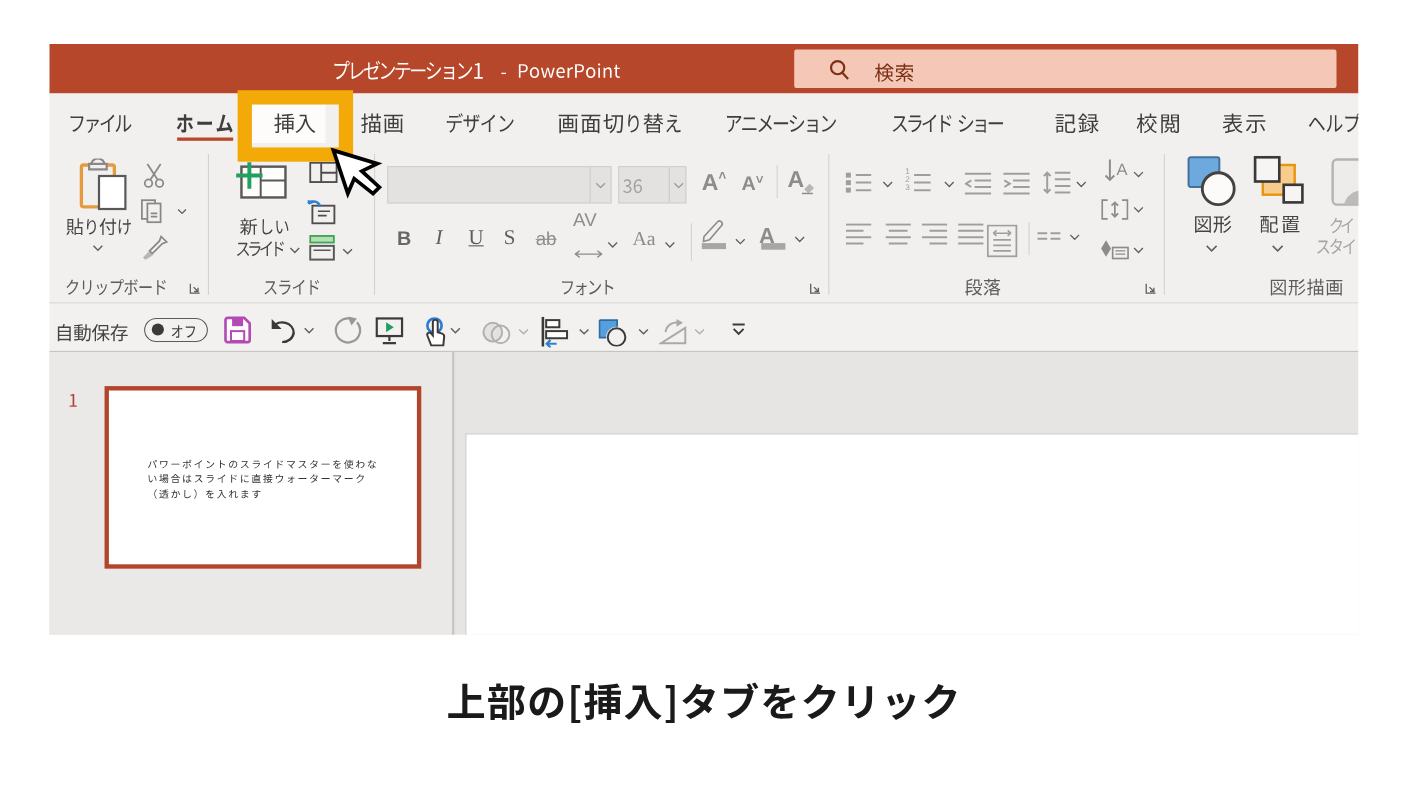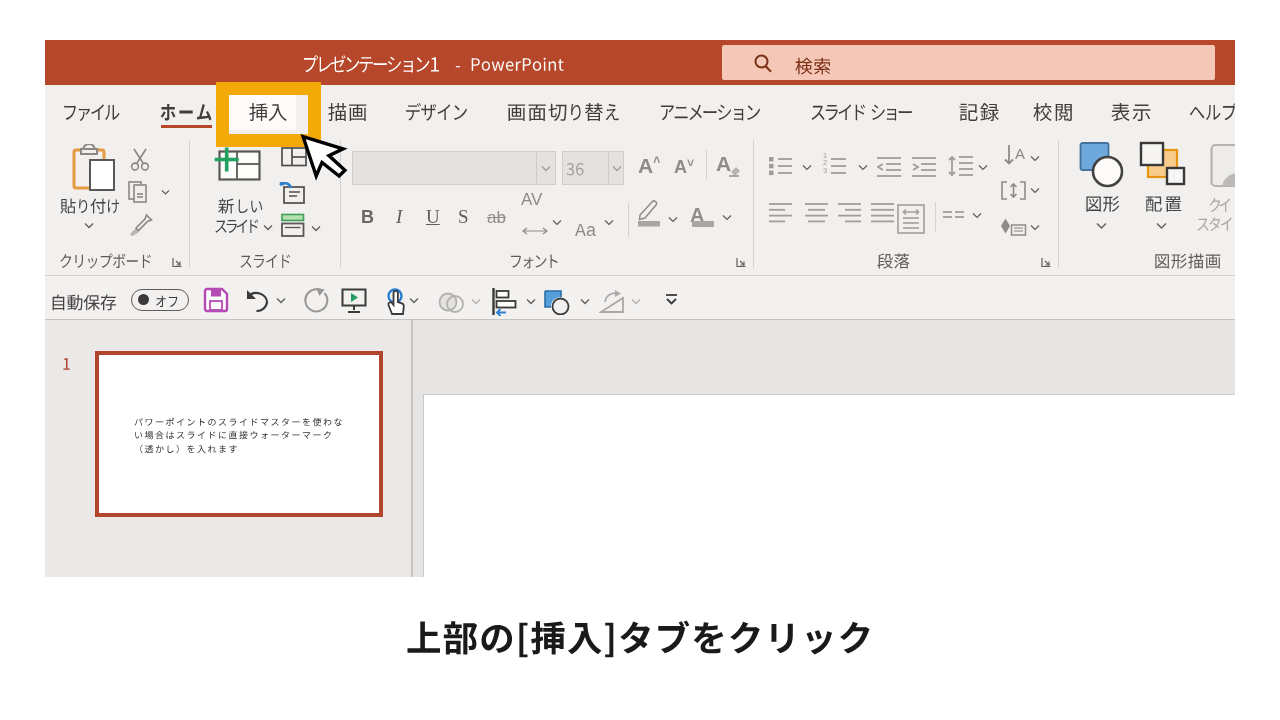--- a/index.html
+++ b/index.html
@@ -173,21 +173,21 @@
 <div class="abs" style="left:426px;top:206px;font-size:19px;color:#5f5d5b;text-decoration:underline;font-family:'Liberation Serif',serif">U</div>
 <div class="abs" style="left:458px;top:206px;font-size:19px;color:#5f5d5b;font-family:'Liberation Serif',serif">S</div>
 <div class="abs" style="left:487px;top:208px;font-size:17px;color:#8e8c8a;text-decoration:line-through;font-family:Liberation Sans, sans-serif">ab</div>
 <div class="abs" style="left:521px;top:190px;font-size:17px;color:#8e8c8a;font-family:'Liberation Sans'">AV</div>
 <svg class="abs" style="left:522px;top:227px" width="26" height="8">
     <path d="M5 1 L1 4 5 7 M21 1 L25 4 21 7 M1 4 h24" fill="none" stroke="#8e8c8a" stroke-width="1.2"></path>
   </svg>
 <svg class="abs" style="left:552px;top:219px" width="10" height="7">
     <polyline points="1,1.5 5,5.5 9,1.5" fill="none" stroke="#605e5c" stroke-width="1.2"></polyline>
   </svg>
-<div class="abs" style="left:575px;top:221px;font-size:18px;color:#8e8c8a;font-family:Liberation Mono, monospace">Aa</div>
+<div class="abs" style="left:575px;top:207px;font-size:18px;color:#8e8c8a;font-family:Liberation Serif, serif">Aa</div>
 <svg class="abs" style="left:604px;top:219px" width="10" height="7">
     <polyline points="1,1.5 5,5.5 9,1.5" fill="none" stroke="#605e5c" stroke-width="1.2"></polyline>
   </svg>
 <div class="abs" style="left:628px;top:203px;width:1px;height:34px;background:#d4d2d0"></div>
 <svg class="abs" style="left:636px;top:199px" width="28" height="28">
 <path d="M4 16 L16 3 a2.3 2.3 0 0 1 4 3 L9 19 l-5.5 1.5 z" fill="#f2f0ee" stroke="#8e8c8a" stroke-width="1.5"></path>
 <rect x="2" y="22" width="22" height="5.5" fill="#a8a6a4"></rect>
   </svg>
 <svg class="abs" style="left:668px;top:216px" width="10" height="7">
     <polyline points="1,1.5 5,5.5 9,1.5" fill="none" stroke="#605e5c" stroke-width="1.2"></polyline>

